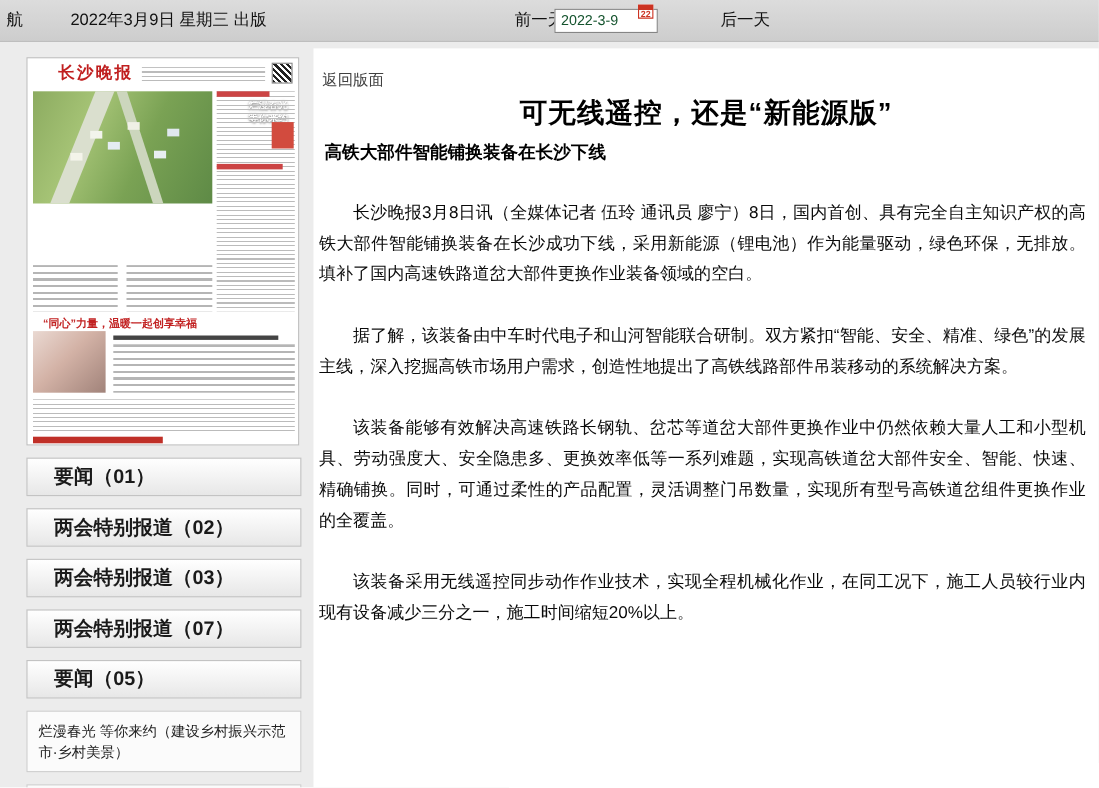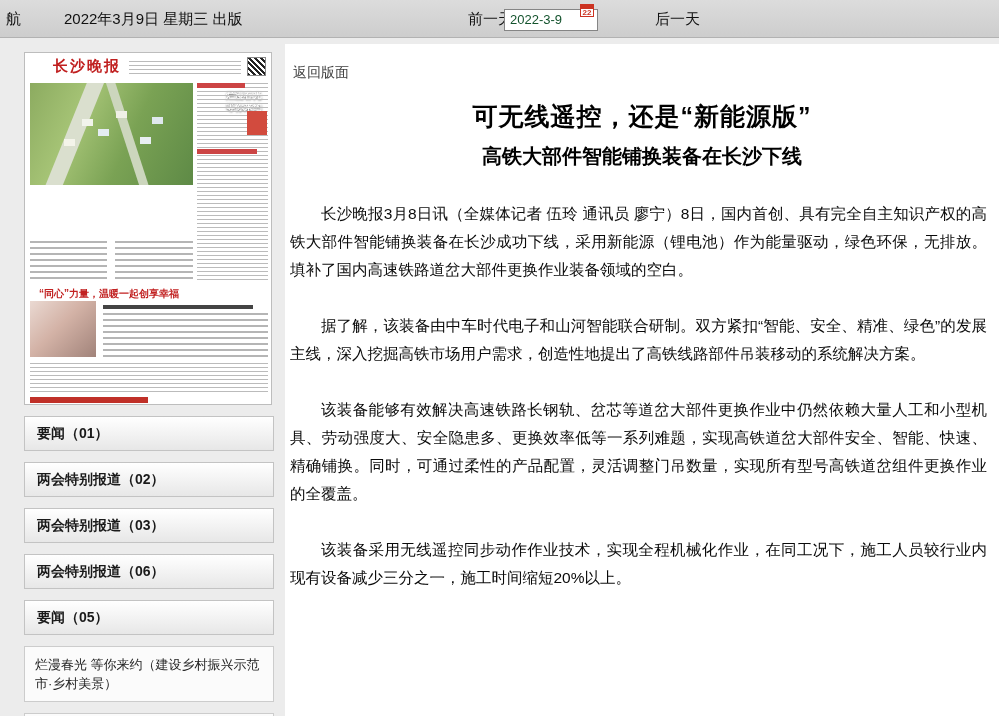--- a/index.html
+++ b/index.html
@@ -52,31 +52,31 @@
   .thumb-colR-accent2 { position:absolute; left:172px; top:96px; width:60px; height:5px; background:#c44; }
   .thumb-redbox { position:absolute; left:222px; top:58px; width:20px; height:24px; background:#d24b3e; }
   .thumb-midline { position:absolute; left:14px; top:234px; width:150px; color:#c22222; font-weight:bold; font-size:10px; white-space:nowrap; }
   .thumb-person { position:absolute; left:5px; top:248px; width:66px; height:56px;
                   background:linear-gradient(135deg,#ead9d2 0%,#d3b2a6 45%,#a1837a 100%); }
   .thumb-boldline { position:absolute; left:78px; top:252px; width:150px; height:4px; background:#444; }
   .thumb-midR { position:absolute; left:78px; top:260px; width:165px; height:44px; }
   .thumb-bottomlines { position:absolute; left:5px; top:310px; width:238px; height:30px; }
   .thumb-redbar { position:absolute; left:5px; top:344px; width:118px; height:6px; background:#c03028; }
 
-  .section-item { margin-top:11px; height:35px; line-height:33px; padding-left:12px;
+  .section-item { margin-top:11px; height:35px; line-height:33px; padding-left:24px;
                   background:linear-gradient(#ffffff,#e7e7e7); border:1px solid #c3c3c3;
-                  font-size:14px; font-weight:bold; color:#1a1a1a; cursor:pointer; }
+                  font-size:18px; font-weight:bold; color:#1a1a1a; cursor:pointer; }
   .article-item { margin-top:11px; padding:8px 10px; background:#fbfbfb; border:1px solid #cccccc;
                   font-size:13px; line-height:19px; color:#222; cursor:pointer; }
 
   
   .main { position:absolute; left:285px; top:44px; width:714px; height:672px; background:#fff; overflow:hidden; }
   .back-link { display:inline-block; margin:20px 0 0 8px; font-size:14px; color:#404040; cursor:pointer; }
-  .title { margin:18px 10px 0; text-align:center; font-size:25px; font-weight:bold; color:#000; letter-spacing:1px; }
-  .subtitle { margin:10px 10px 16px; text-align:center; font-size:20px; font-weight:bold; color:#000; }
+  .title { margin:4px 10px 0; text-align:center; font-size:25px; font-weight:bold; color:#000; letter-spacing:1px; }
+  .subtitle { margin:10px 10px 16px; text-align:left; font-size:16px; font-weight:bold; color:#000; }
   .body { margin:30px 12px 0 5px; }
   .body p { margin:0 0 28px; font-size:15.5px; line-height:28px; color:#0a0a0a;
             text-align:justify; text-indent:2em; }
 </style>
 </head>
 <body>
 
 <div class="screen">
 
   <div class="topbar">
@@ -116,21 +116,21 @@
       <span class="thumb-person"></span>
       <span class="thumb-boldline"></span>
       <span class="thumb-midR stripes"></span>
       <span class="thumb-bottomlines stripes-sm"></span>
       <span class="thumb-redbar"></span>
     </div>
 
     <div class="section-item">要闻（01）</div>
     <div class="section-item">两会特别报道（02）</div>
     <div class="section-item">两会特别报道（03）</div>
-    <div class="section-item">两会特别报道（06）</div>
+    <div class="section-item">两会特别报道（07）</div>
     <div class="section-item">要闻（05）</div>
 
     <div class="article-item">烂漫春光 等你来约（建设乡村振兴示范市·乡村美景）</div>
     <div class="article-item">培育发展农业优势特色千亿产业</div>
   </div>
 
   <div class="main">
     <span class="back-link">返回版面</span>
     <div class="title">可无线遥控，还是“新能源版”</div>
     <div class="subtitle">高铁大部件智能铺换装备在长沙下线</div>

